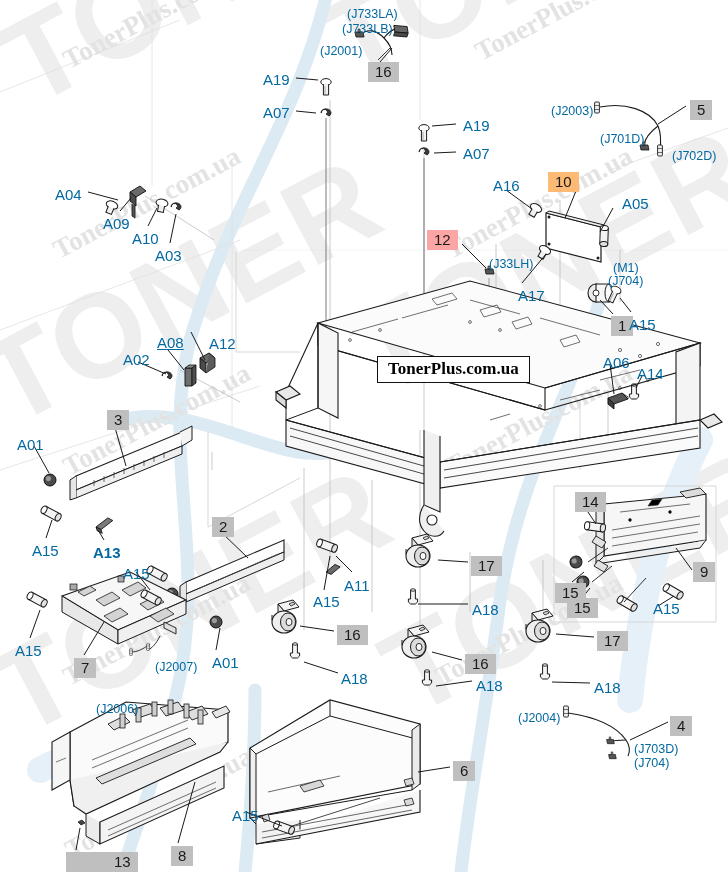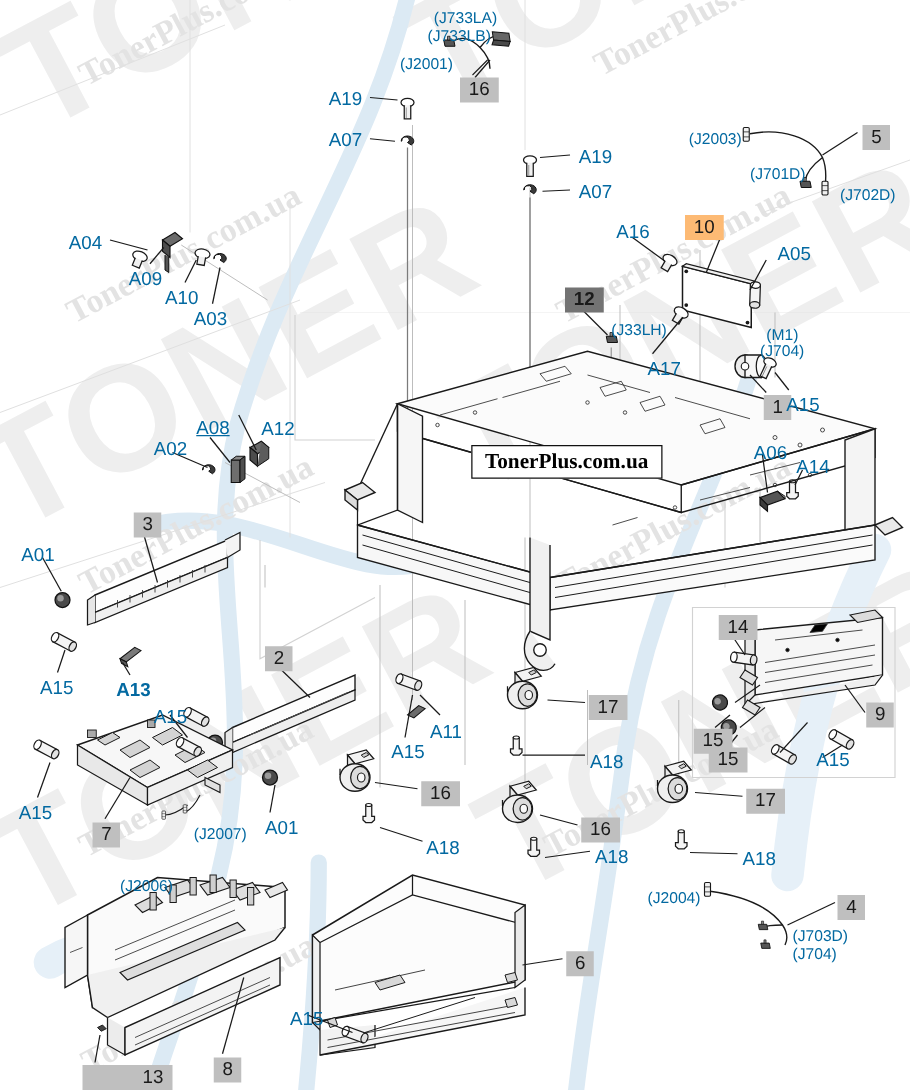--- a/index.html
+++ b/index.html
@@ -625,21 +625,21 @@
       <path d="M246 812 L282 826"></path>
     </g>
   </svg>
 
   <div id="banner" style="left: 377px; top: 356px;">TonerPlus.com.ua</div>
 
   <div id="labels-layer">
       <div class="badge" style="left: 368px; top: 62px; background: rgb(191, 191, 191);">16</div>
       <div class="badge" style="left: 690px; top: 100px; background: rgb(191, 191, 191);">5</div>
       <div class="badge" style="left: 548px; top: 172px; background: #fdba74;">10</div>
-      <div class="badge" style="left: 452px; top: 230px; background: #737373; font-weight: bold;">12</div>
+      <div class="badge" style="left: 427px; top: 230px; background: #fca5a5;">12</div>
       <div class="badge" style="left: 611px; top: 316px; background: rgb(191, 191, 191);">1</div>
       <div class="badge" style="left: 107px; top: 410px; background: rgb(191, 191, 191);">3</div>
       <div class="badge" style="left: 212px; top: 517px; background: rgb(191, 191, 191);">2</div>
       <div class="badge" style="left: 575px; top: 492px; background: rgb(191, 191, 191);">14</div>
       <div class="badge" style="left: 471px; top: 556px; background: rgb(191, 191, 191);">17</div>
       <div class="badge" style="left: 555px; top: 583px; background: rgb(191, 191, 191);">15</div>
       <div class="badge" style="left: 567px; top: 598px; background: rgb(191, 191, 191);">15</div>
       <div class="badge" style="left: 693px; top: 562px; background: rgb(191, 191, 191);">9</div>
       <div class="badge" style="left: 337px; top: 625px; background: rgb(191, 191, 191);">16</div>
       <div class="badge" style="left: 597px; top: 631px; background: rgb(191, 191, 191);">17</div>

